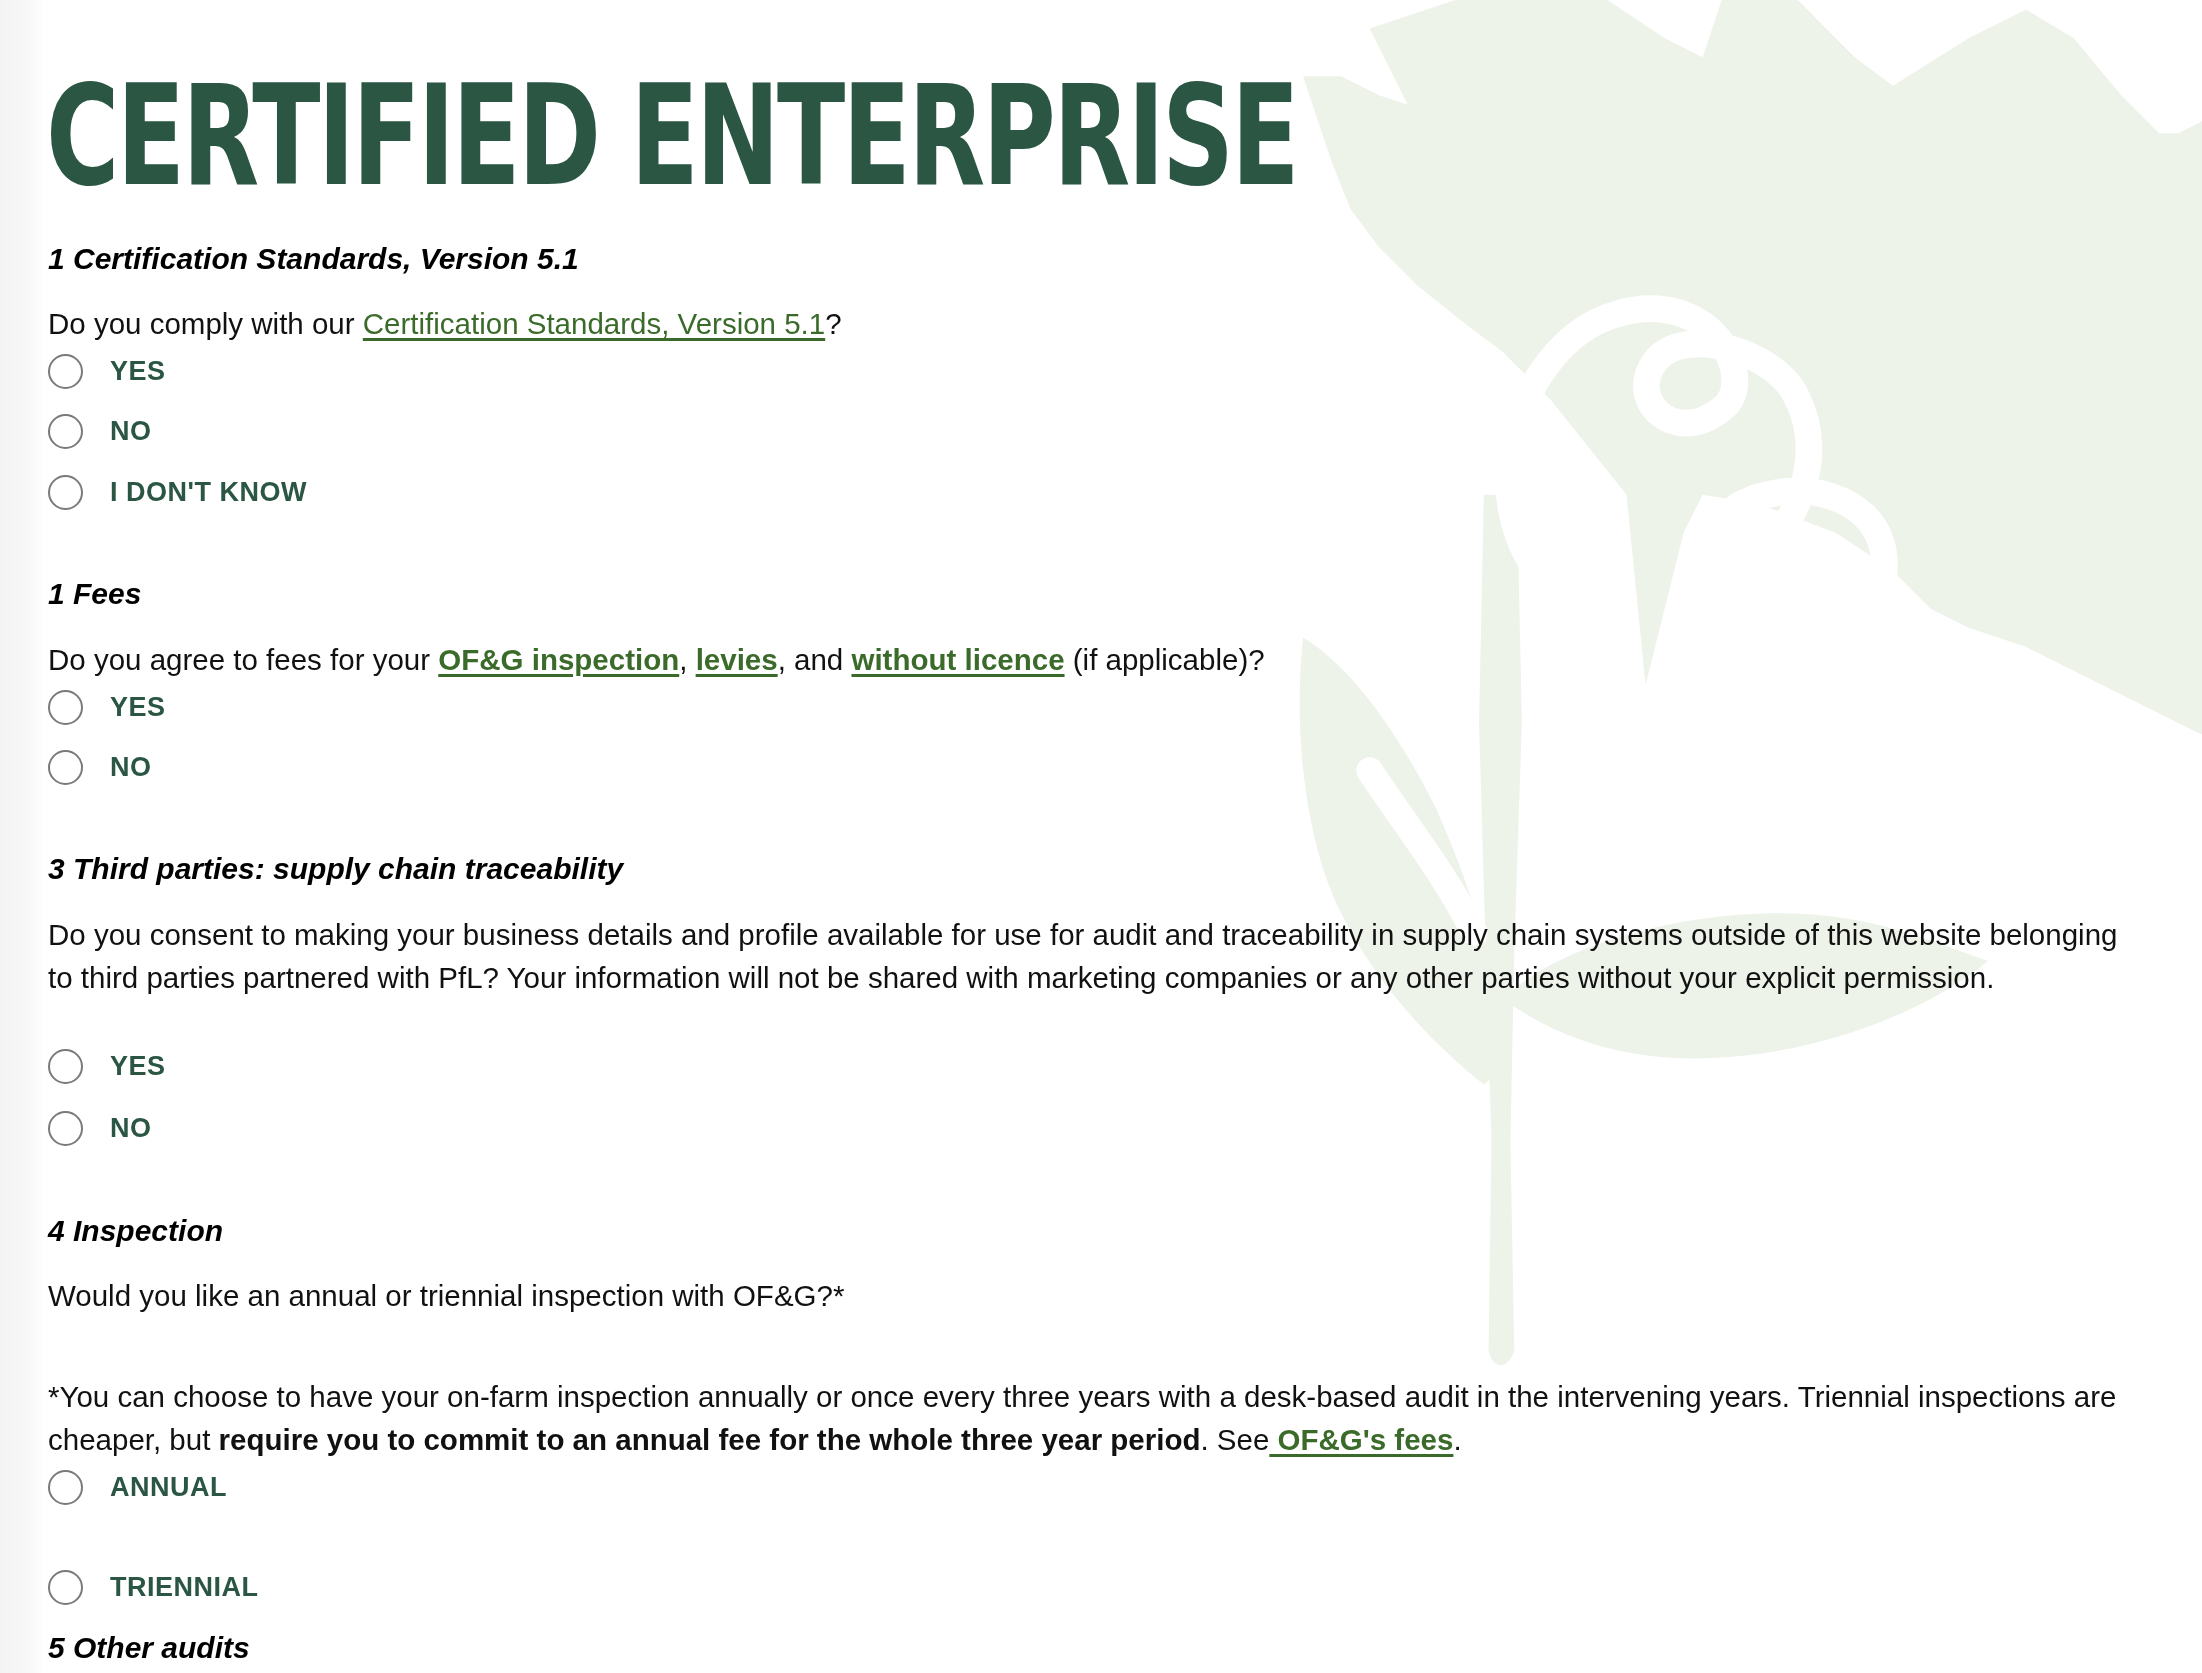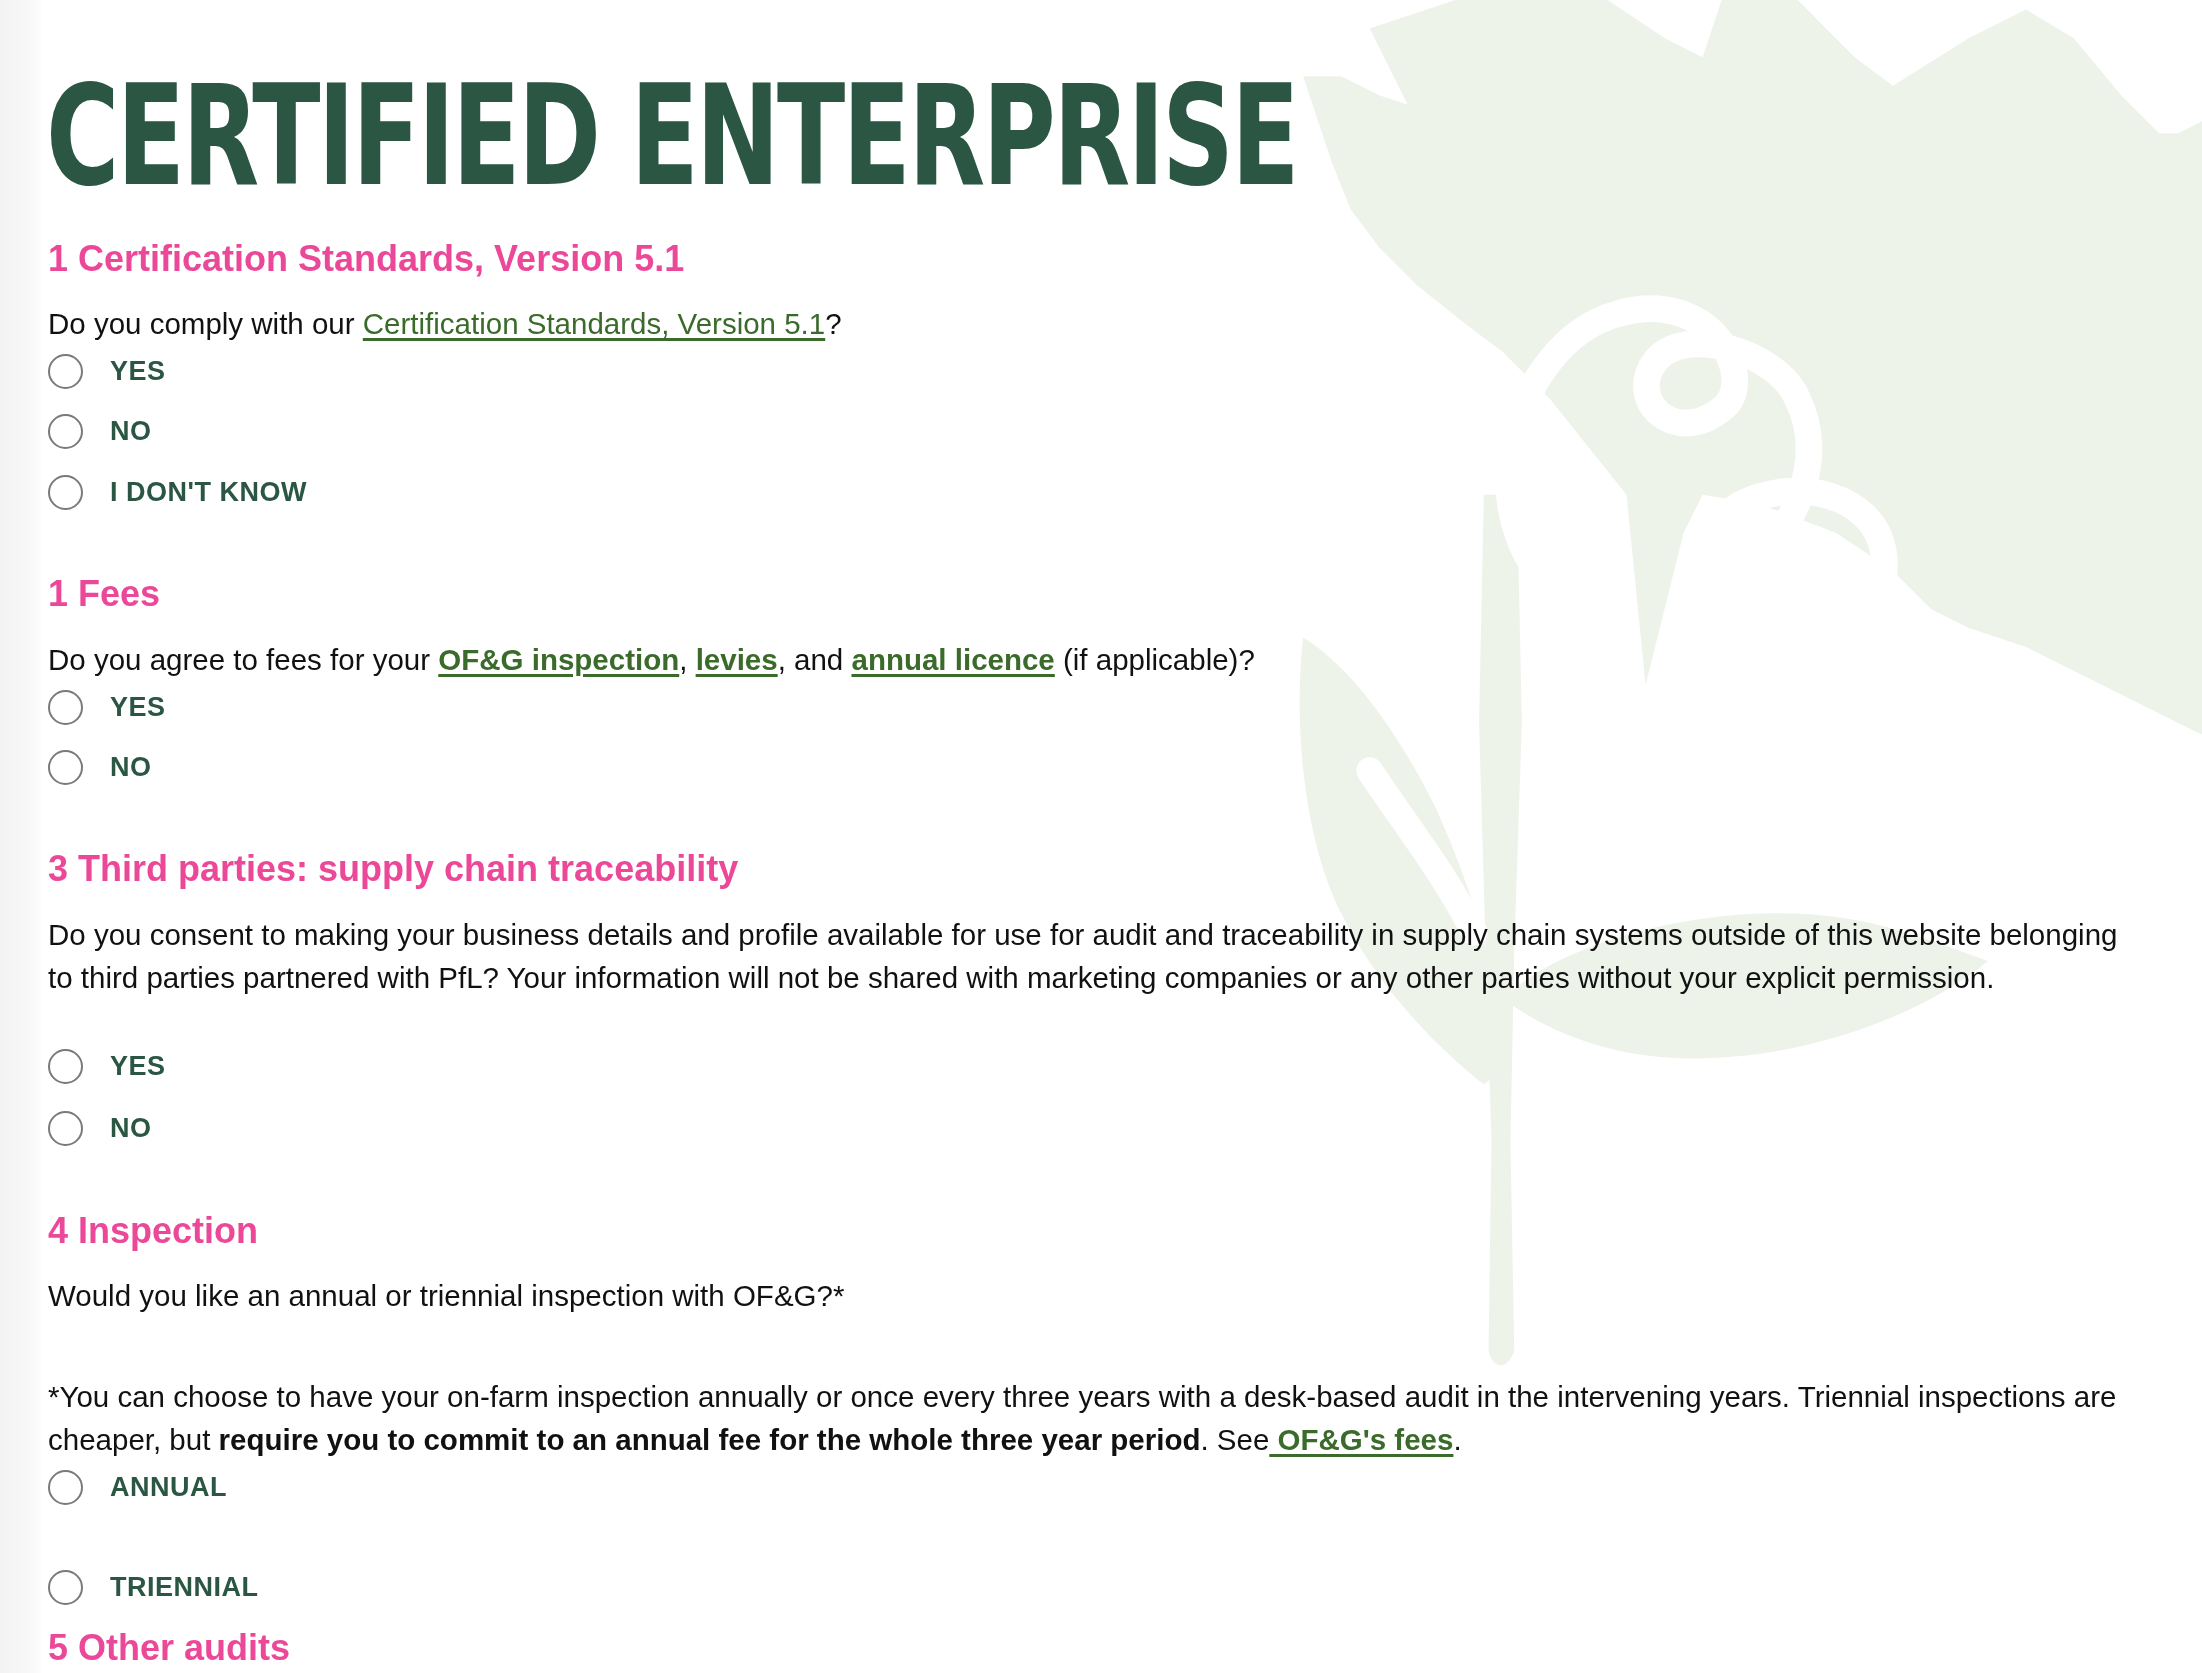--- a/index.html
+++ b/index.html
@@ -20,21 +20,21 @@
   .page-title {
     position: absolute; left: 46px; top: 74px; margin: 0;
     font-family: "DejaVu Sans", sans-serif; font-weight: bold;
     font-size: 139px; line-height: 124px; letter-spacing: -3.8px;
     color: #2a5643; transform: scaleX(0.72); transform-origin: left top;
     white-space: nowrap;
   }
   .sec-h {
     position: absolute; left: 48px; margin: 0;
     font-family: "Liberation Sans", sans-serif; font-weight: bold;
-    font-size: 36px; line-height: 38px; color: #ec4899; white-space: nowrap;
+    font-size: 30px; line-height: 38px; color: #000000; white-space: nowrap; font-style: italic;
   }
   .q {
     position: absolute; left: 48px; margin: 0;
     font-size: 29.5px; line-height: 43px; color: #111111;
   }
   .q a {
     color: #3b6b2a; text-decoration: underline; text-decoration-thickness: 2.9px;
     text-underline-offset: 3.8px;
   }
   .q a.bold-link { font-weight: bold; }
@@ -92,21 +92,21 @@
     <span class="radio-circle"></span>
     <span class="radio-label">NO</span>
   </div>
   <div class="radio-row" style="top:471px">
     <span class="radio-circle"></span>
     <span class="radio-label">I DON'T KNOW</span>
   </div>
 
   <h2 class="sec-h" style="top:575px">1 Fees</h2>
   <p class="q" style="top:638px">
-    <span>Do you agree to fees for your </span><a href="#" class="bold-link">OF&amp;G inspection</a><span>, </span><a href="#" class="bold-link">levies</a><span>, and </span><a href="#" class="bold-link">annual licence</a><span> (if applicable)?</span>
+    <span>Do you agree to fees for your </span><a href="#" class="bold-link">OF&amp;G inspection</a><span>, </span><a href="#" class="bold-link">levies</a><span>, and </span><a href="#" class="bold-link">without licence</a><span> (if applicable)?</span>
   </p>
   <div class="radio-row" style="top:686px">
     <span class="radio-circle"></span>
     <span class="radio-label">YES</span>
   </div>
   <div class="radio-row" style="top:746px">
     <span class="radio-circle"></span>
     <span class="radio-label">NO</span>
   </div>
 

